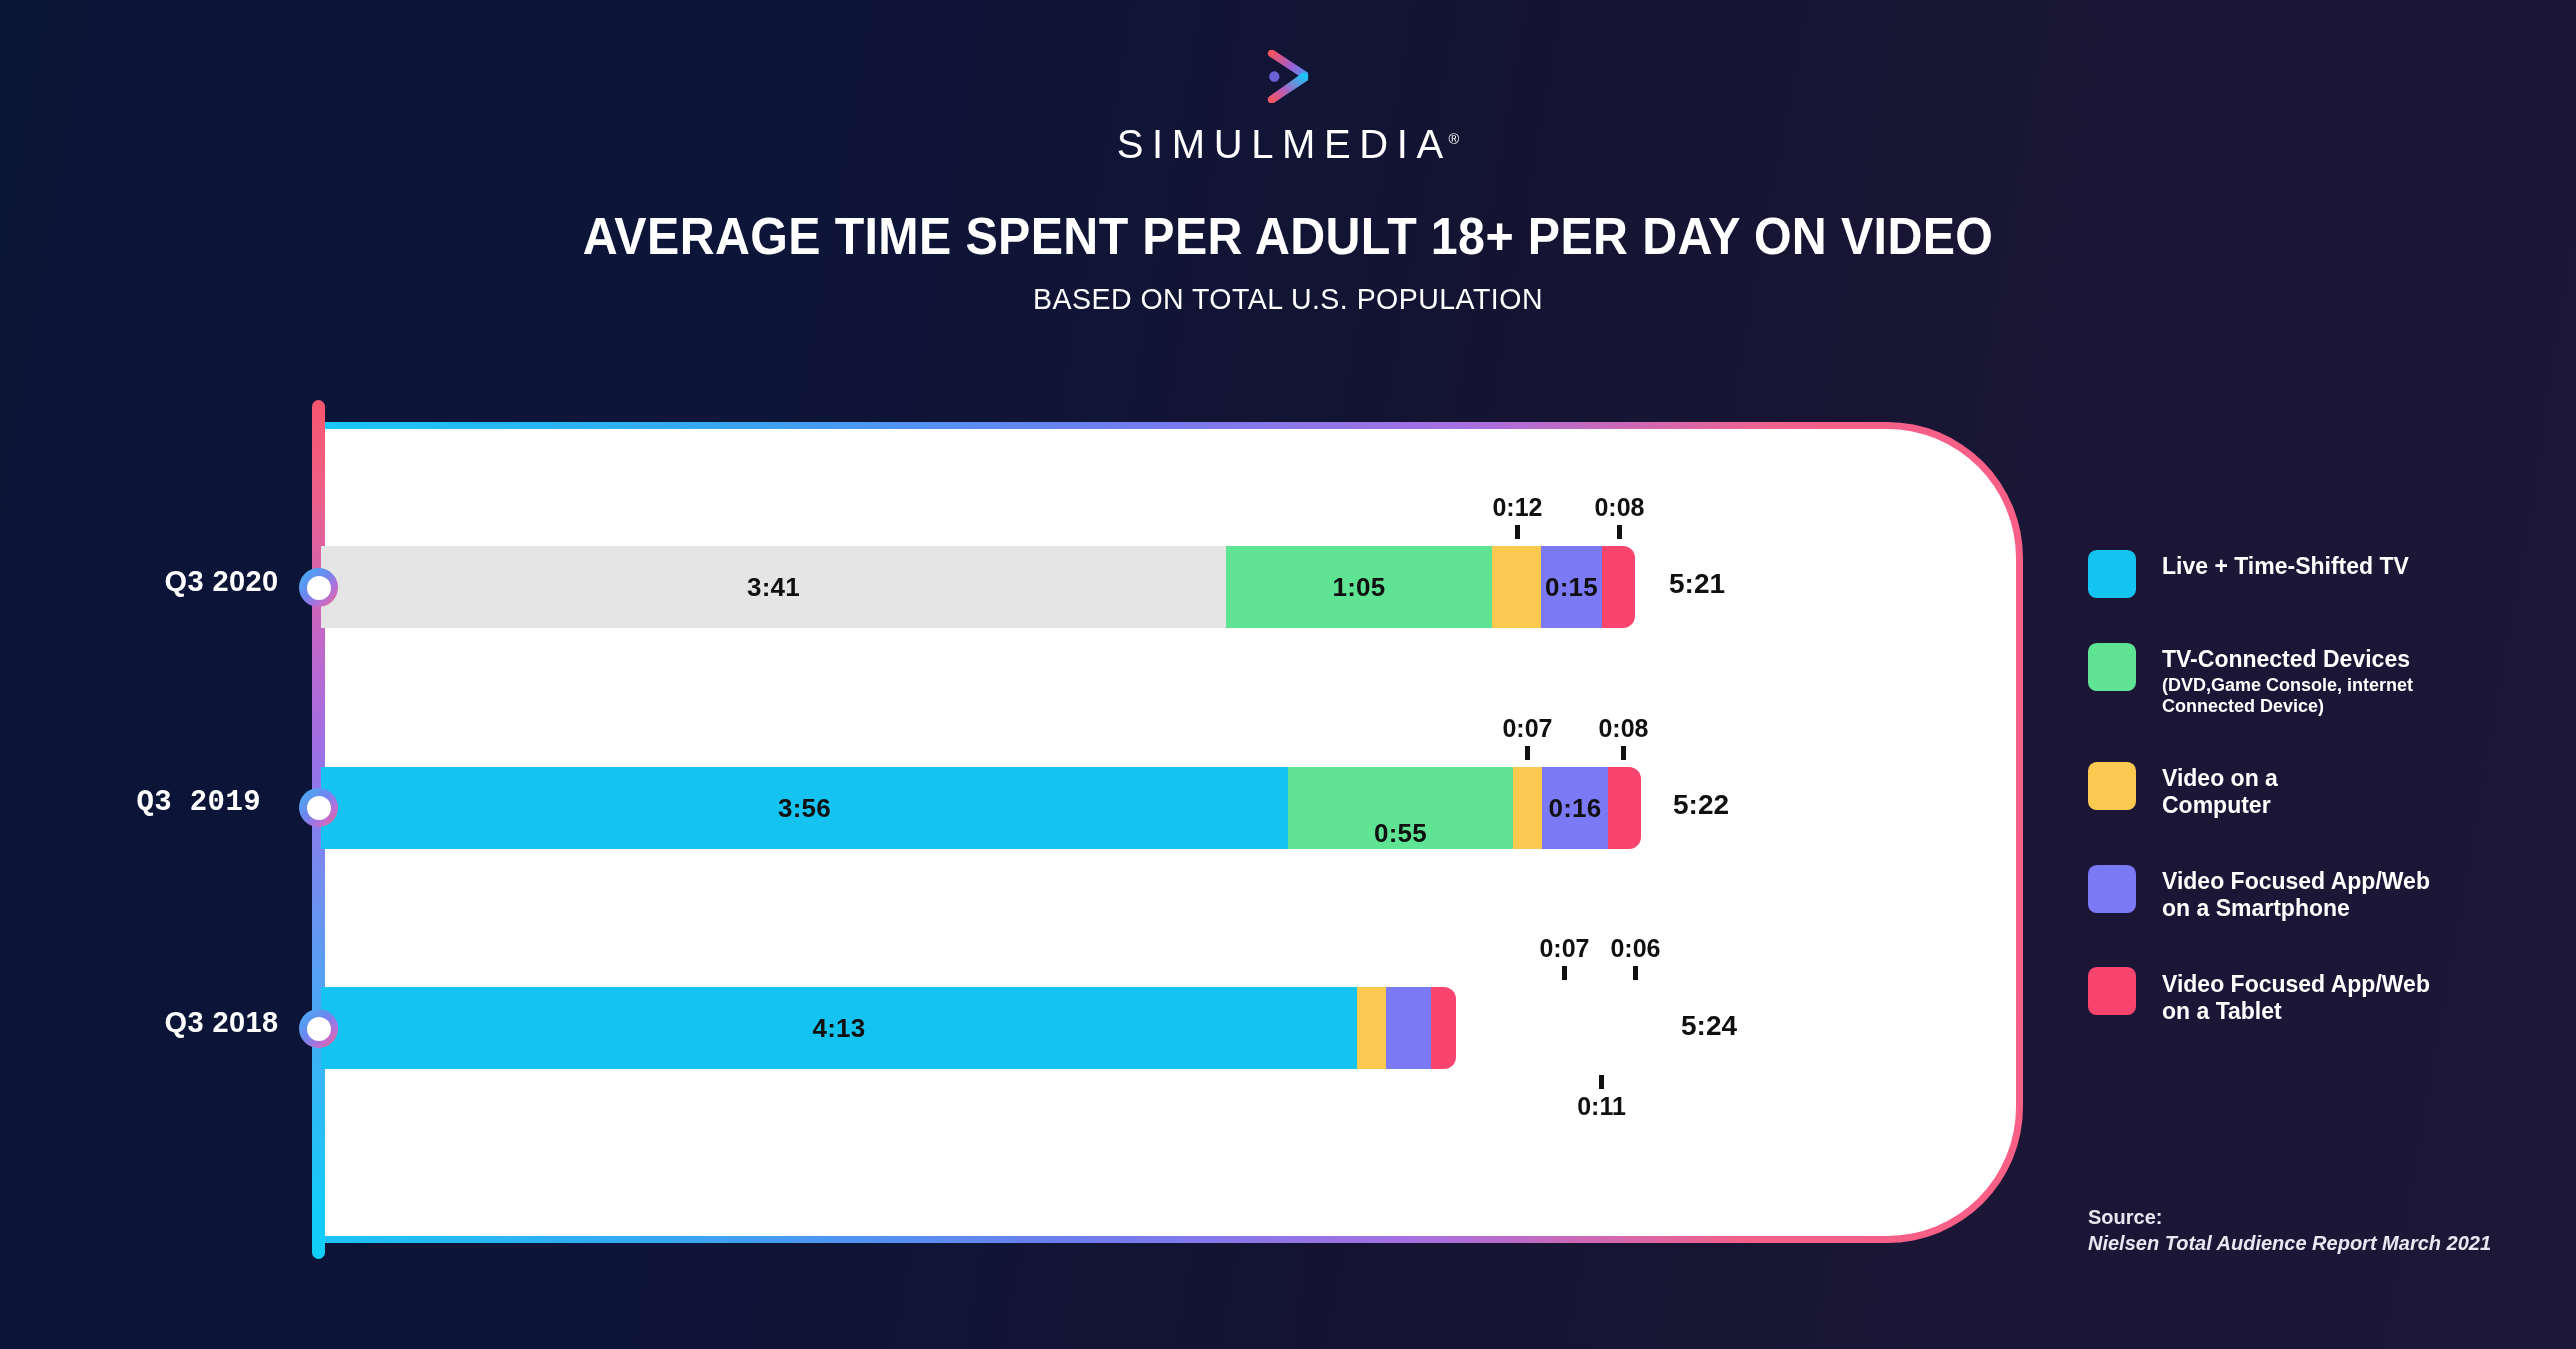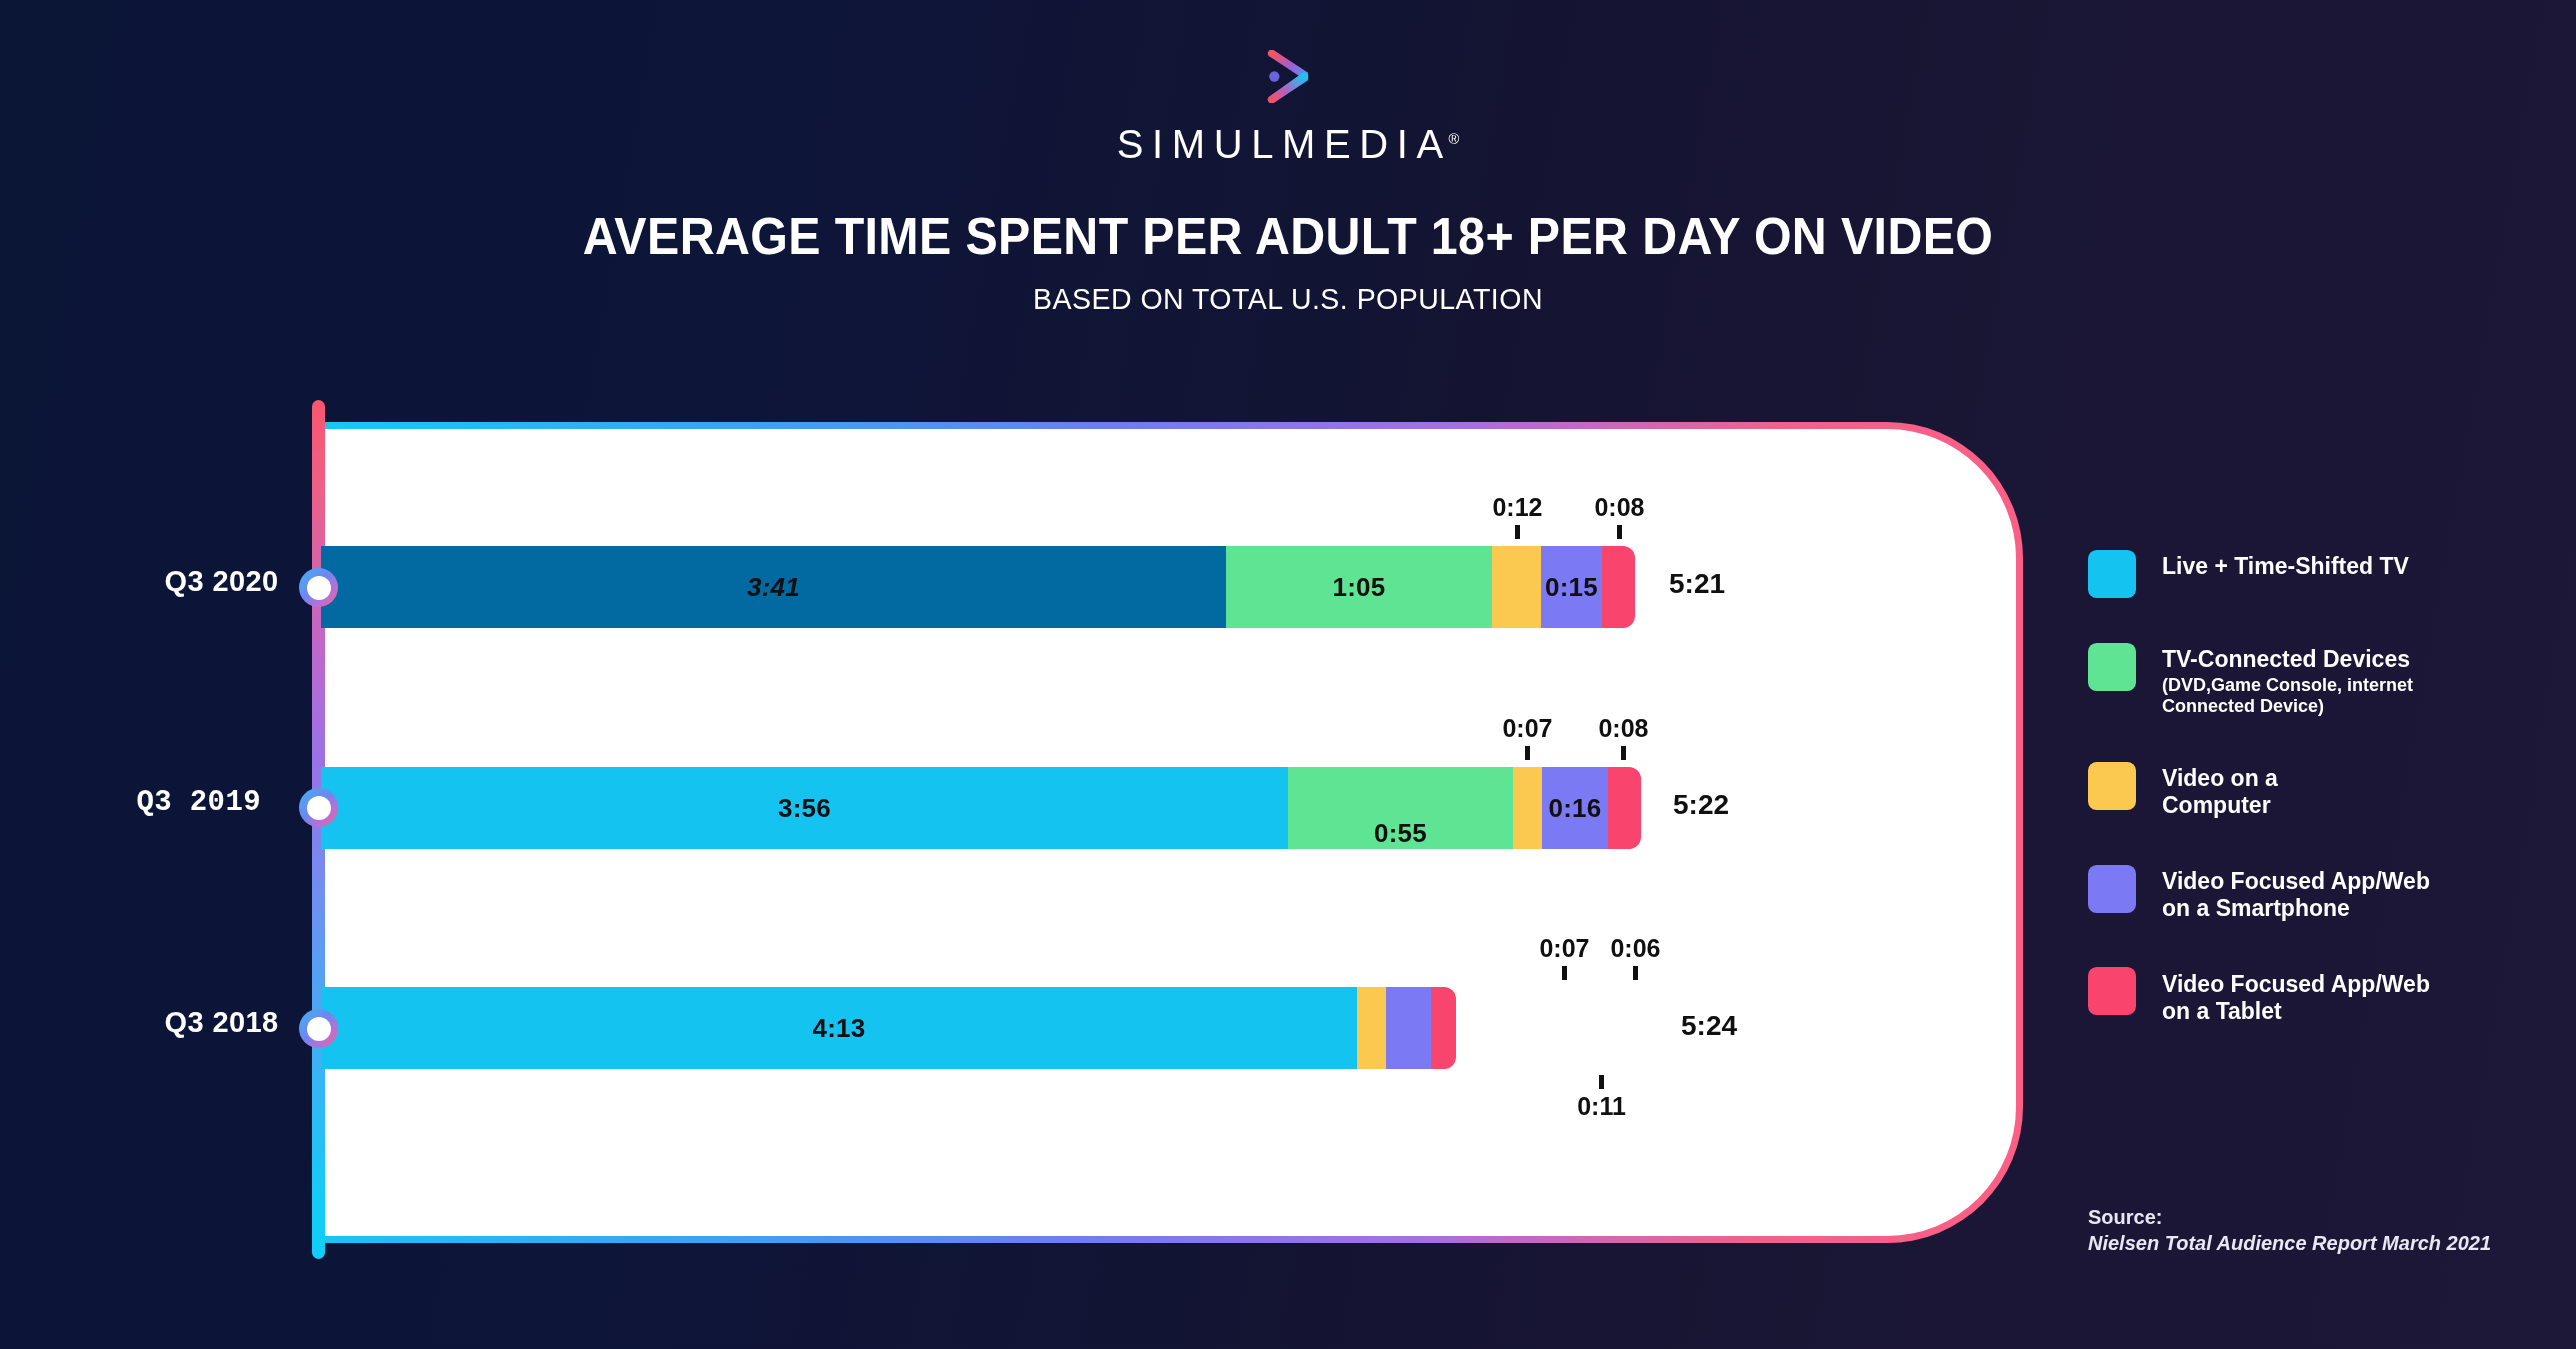--- a/index.html
+++ b/index.html
@@ -145,21 +145,21 @@
 <div id="plot-layer">
     <div class="callout" style="left: 1466px; width: 103px; top: 493px;">
       <div class="txt">0:12</div>
       <div class="tick"></div>
     </div>
     <div class="callout" style="left: 1568px; width: 103px; top: 493px;">
       <div class="txt">0:08</div>
       <div class="tick"></div>
     </div>
     <div class="row" style="left: 321px; top: 546px;">
-      <div class="seg" style="width: 905px; background: #0369a1; font-style: italic;">
+      <div class="seg" style="width: 905px; background: #e5e5e5;">
         <span class="seg-label">3:41</span>
       </div>
       <div class="seg" style="width: 266px; background: rgb(95, 228, 148);">
         <span class="seg-label">1:05</span>
       </div>
       <div class="seg" style="width: 49px; background: rgb(251, 201, 79);"></div>
       <div class="seg" style="width: 61px; background: rgb(123, 121, 244);">
         <span class="seg-label">0:15</span>
       </div>
       <div class="seg" style="width: 33px; background: rgb(249, 69, 110);"></div>

